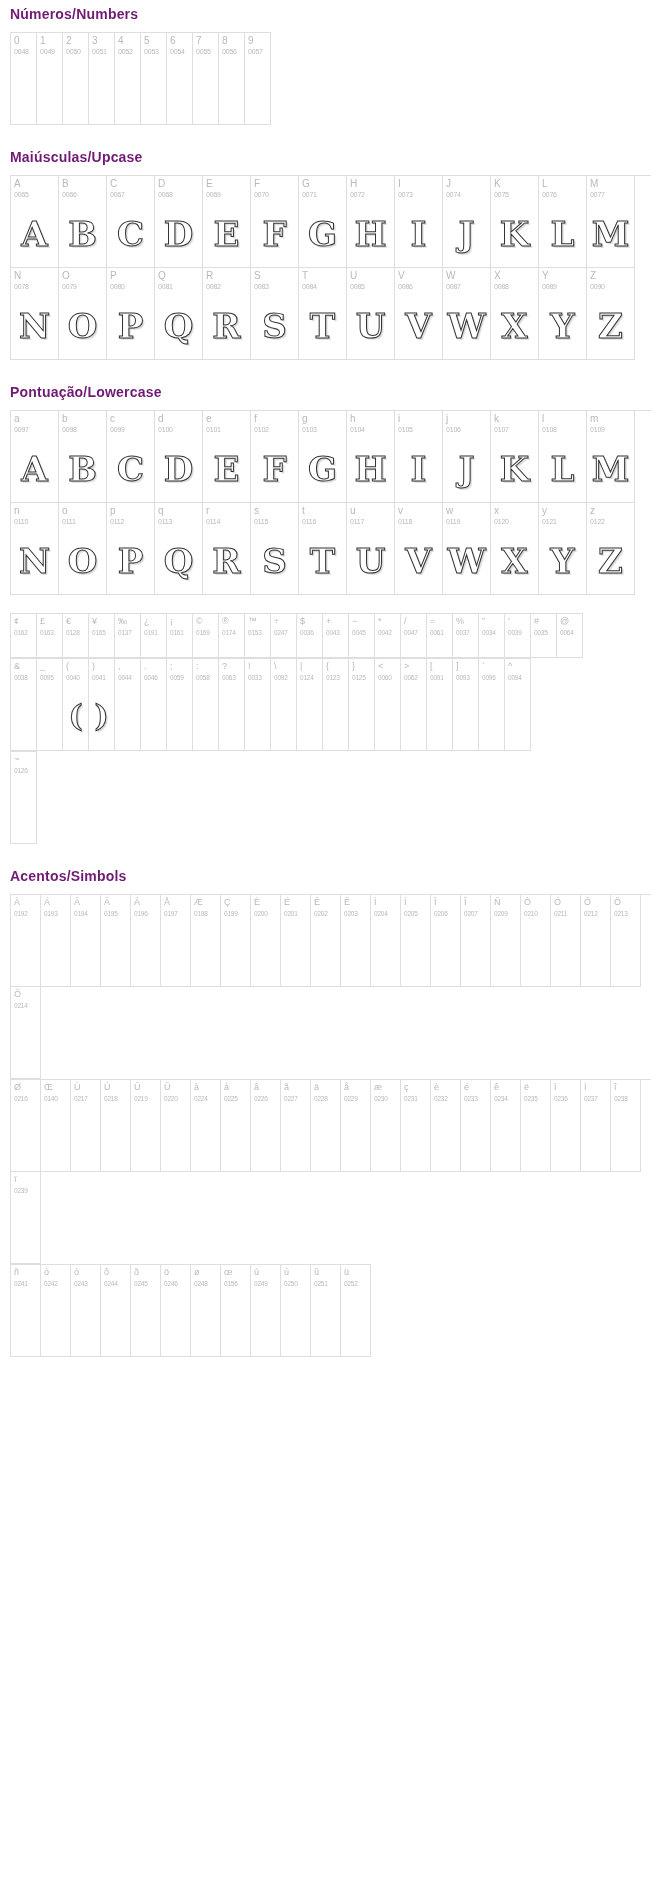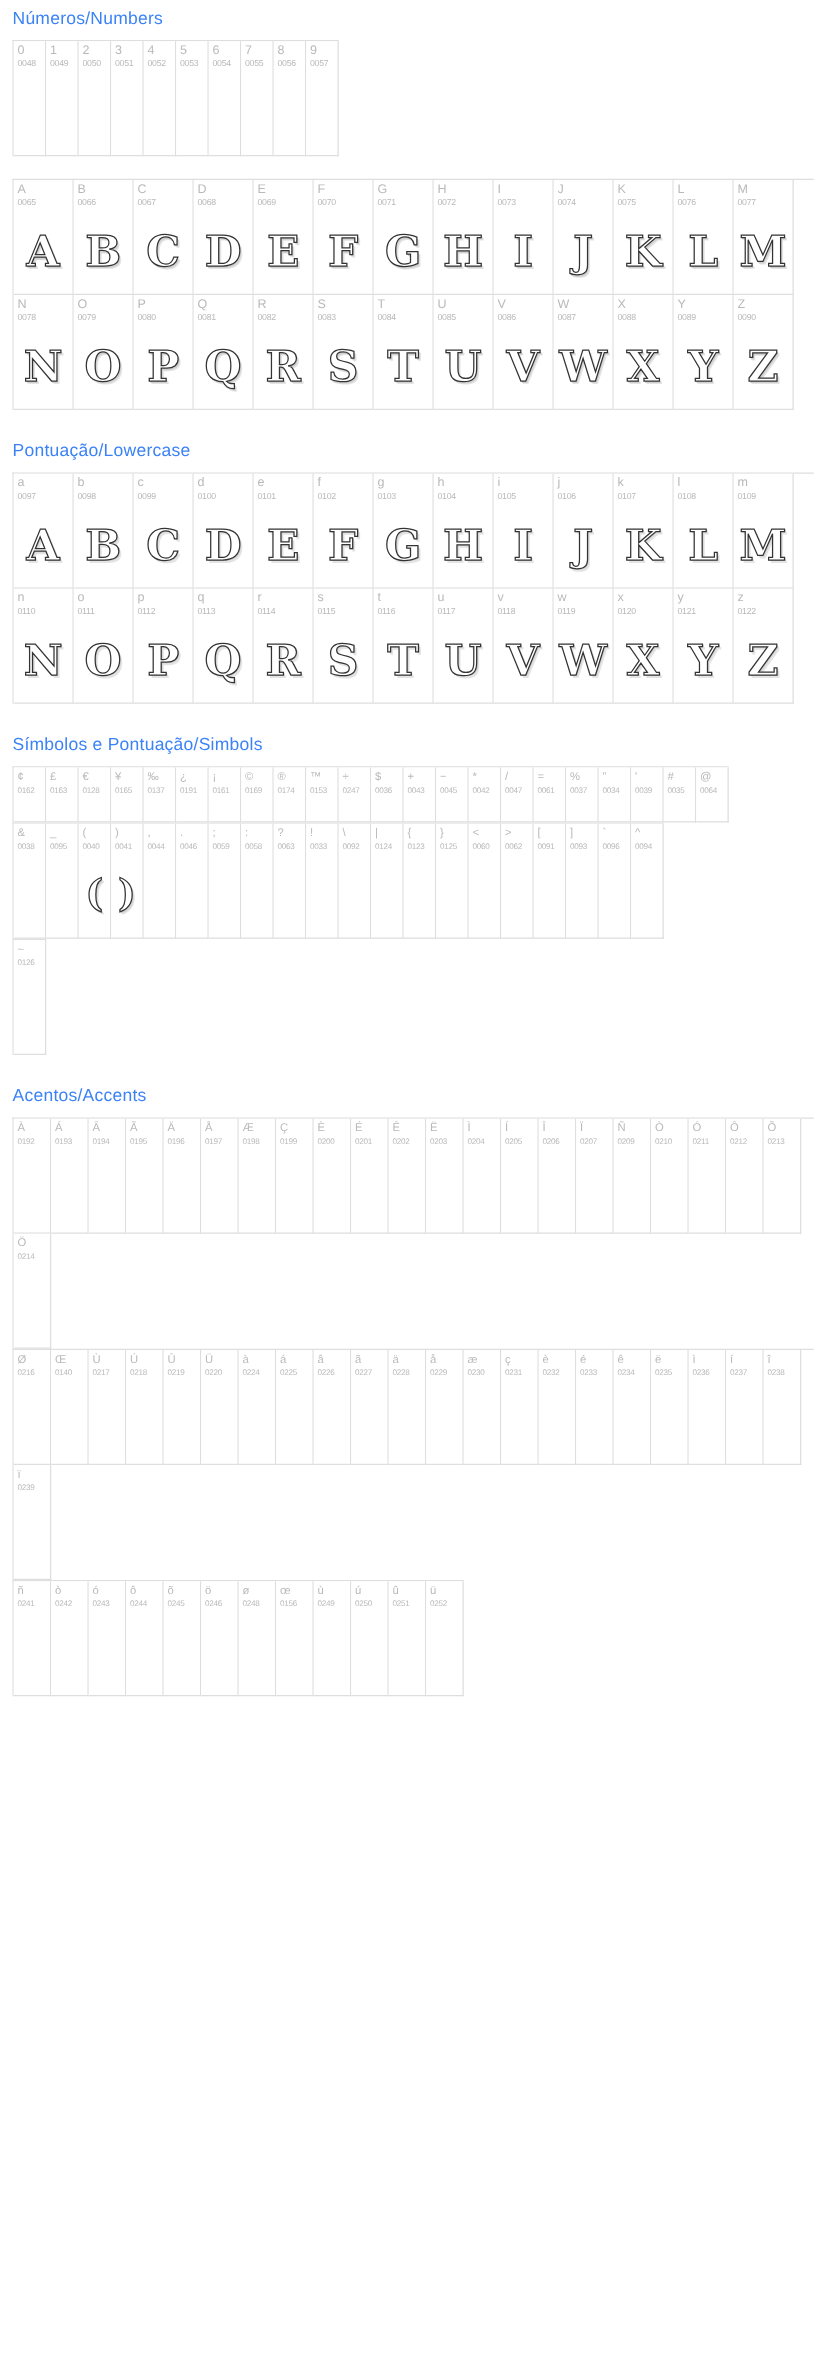--- a/index.html
+++ b/index.html
@@ -16,22 +16,22 @@
   .page {
     width: 661px;
     box-sizing: border-box;
     padding: 0 0 20px 0;
   }
   .section {
     margin: 0 0 18px 0;
   }
   .section-title {
     font-size: 14px;
-    color: #3b82f6;
-    font-weight: normal;
+    color: #701a75;
+    font-weight: bold;
     margin: 0 0 10px 10px;
     padding-top: 6px;
     letter-spacing: 0.2px;
   }
   .grid {
     display: flex;
     flex-wrap: wrap;
     margin-left: 10px;
     border-left: 1px solid #dedede;
     border-top: 1px solid #dedede;
@@ -173,20 +173,21 @@
           <span class="ch-label">8</span>
           <span class="code-label">0056</span>
         </div>
         <div class="cell blank">
           <span class="ch-label">9</span>
           <span class="code-label">0057</span>
         </div>
       </div>
     </div>
     <div class="section">
+      <div class="section-title">Maiúsculas/Upcase</div>
       <div class="grid ">
         <div class="cell">
           <span class="ch-label">A</span>
           <span class="code-label">0065</span>
           <span class="glyph outline">A</span>
         </div>
         <div class="cell">
           <span class="ch-label">B</span>
           <span class="code-label">0066</span>
           <span class="glyph outline">B</span>
@@ -442,21 +443,20 @@
           <span class="glyph outline">Y</span>
         </div>
         <div class="cell">
           <span class="ch-label">z</span>
           <span class="code-label">0122</span>
           <span class="glyph outline">Z</span>
         </div>
       </div>
     </div>
     <div class="section">
-      <div class="section-title">Símbolos e Pontuação/Simbols</div>
       <div class="grid symbols">
         <div class="cell blank">
           <span class="ch-label">¢</span>
           <span class="code-label">0162</span>
         </div>
         <div class="cell blank">
           <span class="ch-label">£</span>
           <span class="code-label">0163</span>
         </div>
         <div class="cell blank">
@@ -625,21 +625,21 @@
         </div>
       </div>
       <div class="grid symbols-tall">
         <div class="cell blank">
           <span class="ch-label">~</span>
           <span class="code-label">0126</span>
         </div>
       </div>
     </div>
     <div class="section">
-      <div class="section-title">Acentos/Accents</div>
+      <div class="section-title">Acentos/Simbols</div>
       <div class="grid accents">
         <div class="cell blank">
           <span class="ch-label">À</span>
           <span class="code-label">0192</span>
         </div>
         <div class="cell blank">
           <span class="ch-label">Á</span>
           <span class="code-label">0193</span>
         </div>
         <div class="cell blank">

